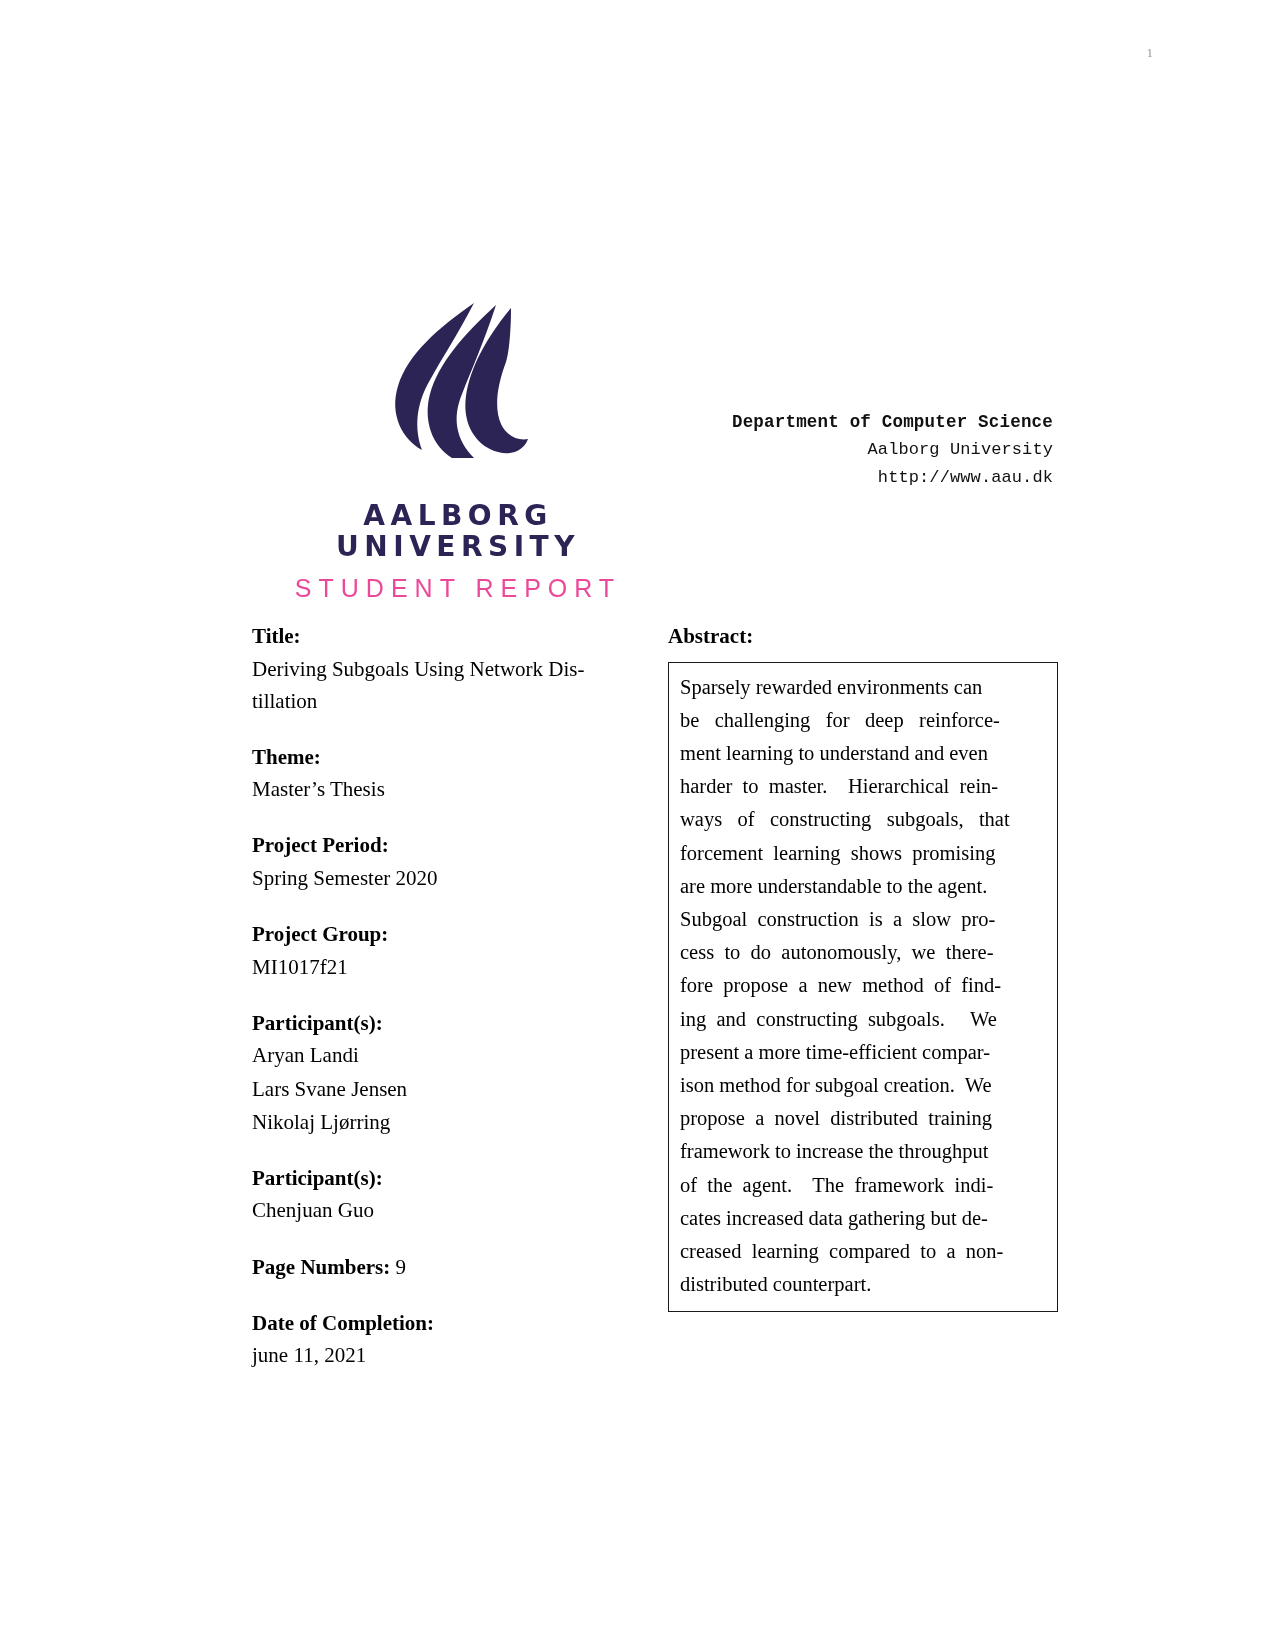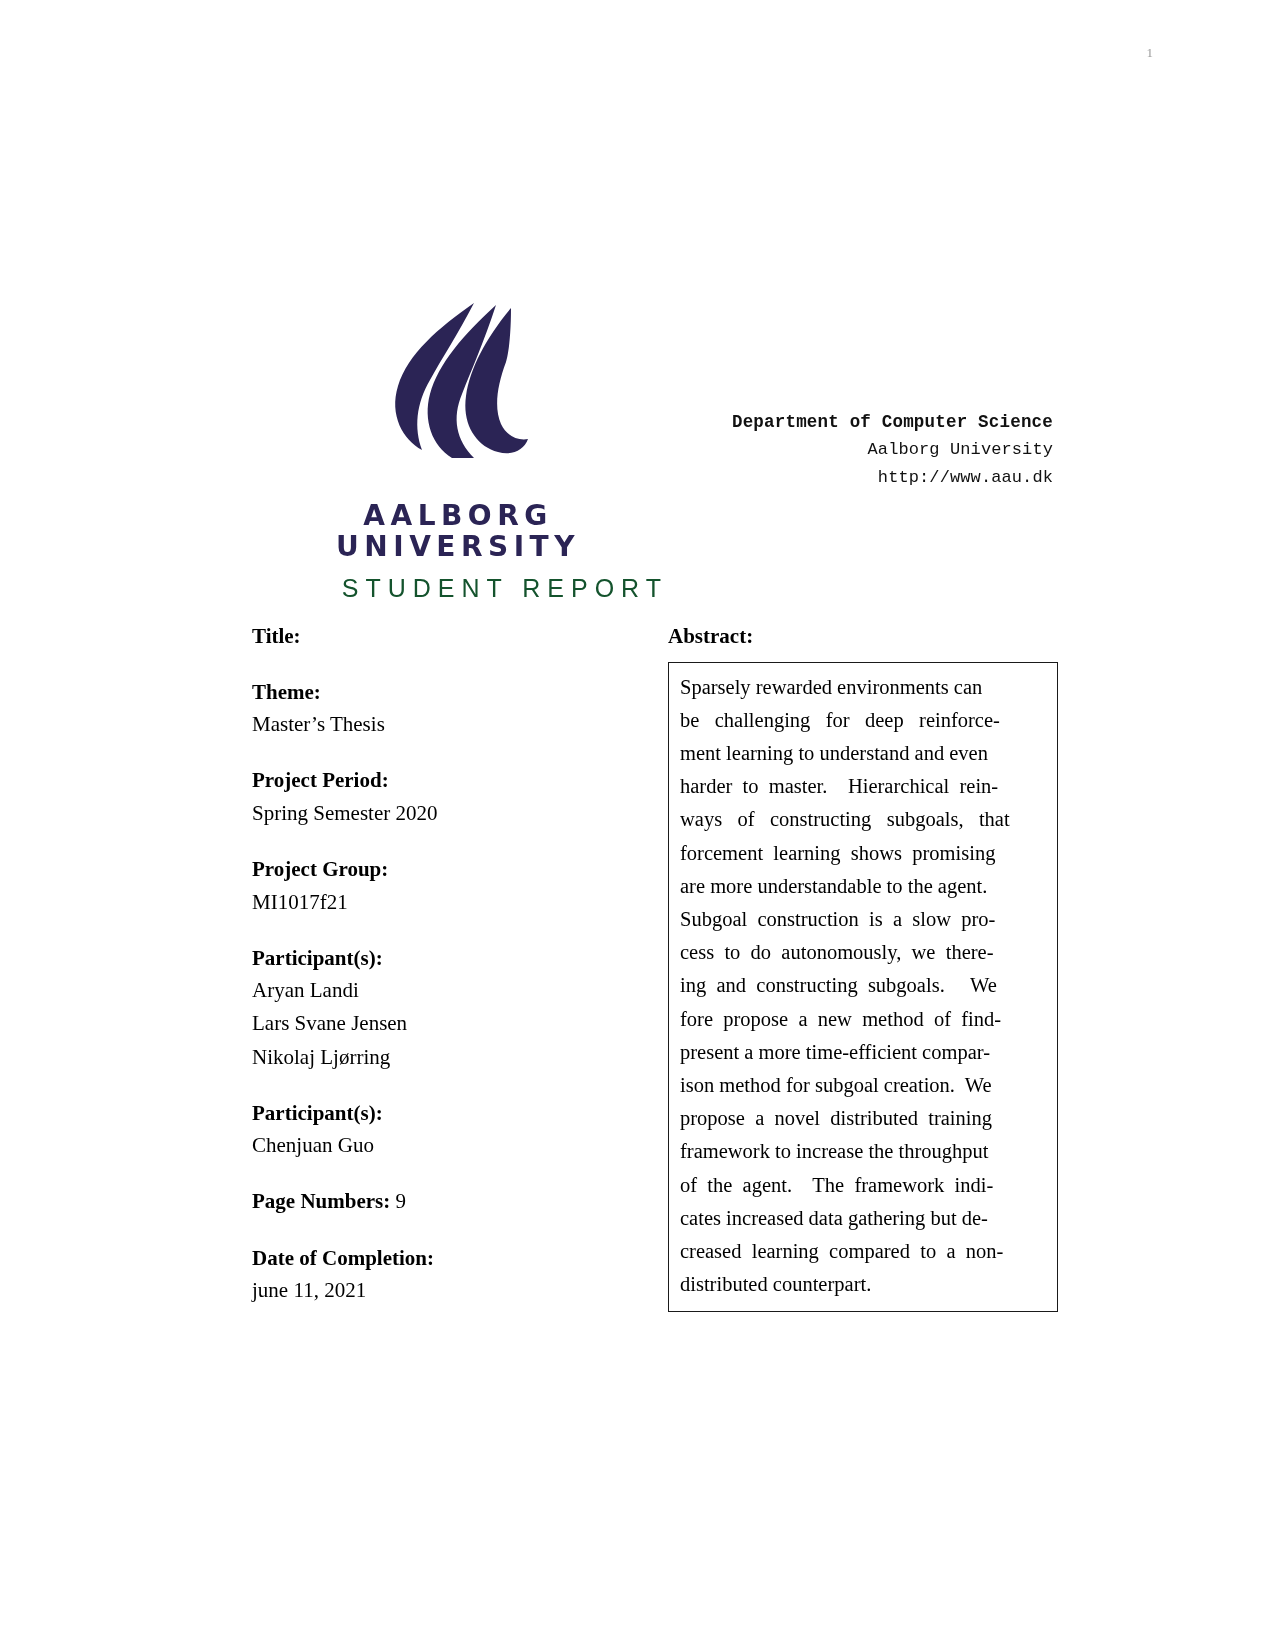--- a/index.html
+++ b/index.html
@@ -48,23 +48,22 @@
     letter-spacing: 5.5px;
     color: #2b2455;
     line-height: 1.1;
   }
   .logo-subwordmark {
     margin-top: 12px;
     font-family: "Liberation Sans", "DejaVu Sans", sans-serif;
     font-weight: normal;
     font-size: 25px;
     letter-spacing: 7px;
-    color: #14532d;
+    color: #ec4899;
     line-height: 1.1;
-    text-align: right;
   }
 
   
   .dept-block {
     position: absolute;
     right: 222px;
     top: 408px;
     text-align: right;
     font-family: Liberation Mono, monospace;
     color: #111111;
@@ -183,20 +182,24 @@
   <div class="dept-uni">Aalborg University</div>
   <div class="dept-url">http://www.aau.dk</div>
 </div>
 
 <div class="cols">
 
   <div class="col-left">
 
     <div class="field">
       <div class="field-label">Title:</div>
+      <div class="title-value">
+        <span>Deriving Subgoals Using Network Dis-</span>
+        <span class="l2">tillation</span>
+      </div>
     </div>
 
     <div class="field">
       <div class="field-label">Theme:</div>
       <div class="field-value">Master’s Thesis</div>
     </div>
 
     <div class="field">
       <div class="field-label">Project Period:</div>
       <div class="field-value">Spring Semester 2020</div>
@@ -239,22 +242,22 @@
     <div class="abstract-box">
       <span class="abstract-line">Sparsely rewarded environments can</span>
       <span class="abstract-line">be   challenging   for   deep   reinforce-</span>
       <span class="abstract-line">ment learning to understand and even</span>
       <span class="abstract-line">harder  to  master.    Hierarchical  rein-</span>
       <span class="abstract-line">ways   of   constructing   subgoals,   that</span>
       <span class="abstract-line">forcement  learning  shows  promising</span>
       <span class="abstract-line">are more understandable to the agent.</span>
       <span class="abstract-line">Subgoal  construction  is  a  slow  pro-</span>
       <span class="abstract-line">cess  to  do  autonomously,  we  there-</span>
+      <span class="abstract-line">fore  propose  a  new  method  of  find-</span>
       <span class="abstract-line">ing  and  constructing  subgoals.     We</span>
-      <span class="abstract-line">fore  propose  a  new  method  of  find-</span>
       <span class="abstract-line">present a more time-efficient compar-</span>
       <span class="abstract-line">ison method for subgoal creation.  We</span>
       <span class="abstract-line">propose  a  novel  distributed  training</span>
       <span class="abstract-line">framework to increase the throughput</span>
       <span class="abstract-line">of  the  agent.    The  framework  indi-</span>
       <span class="abstract-line">cates increased data gathering but de-</span>
       <span class="abstract-line">creased  learning  compared  to  a  non-</span>
       <span class="abstract-line">distributed counterpart.</span>
     </div>
   </div>

